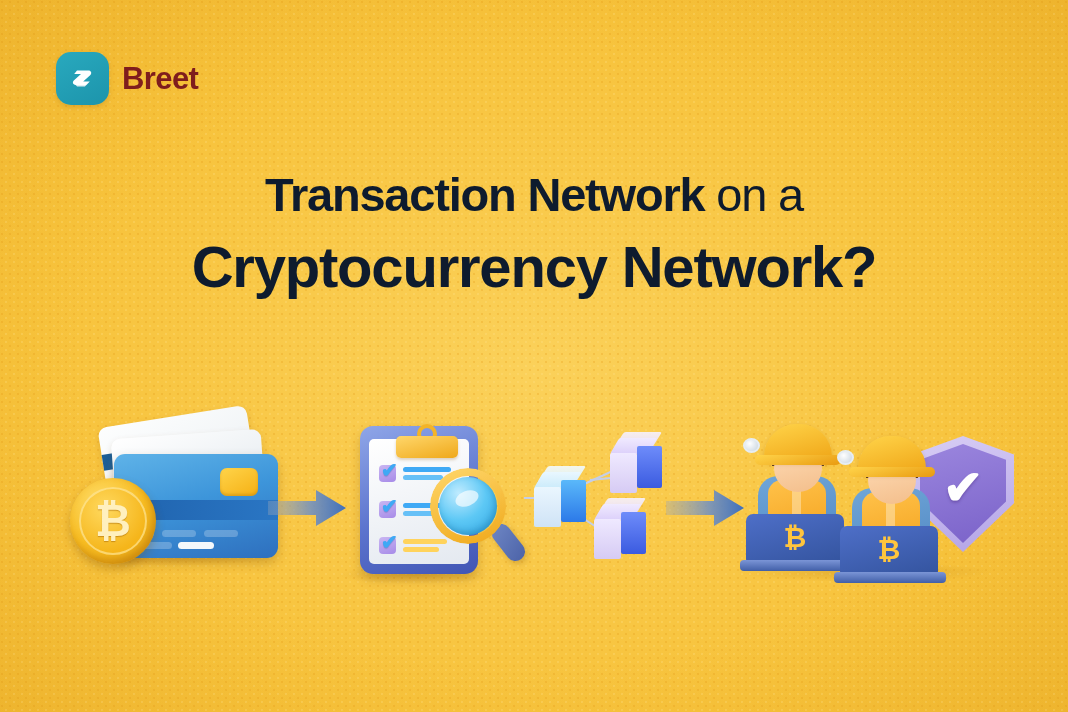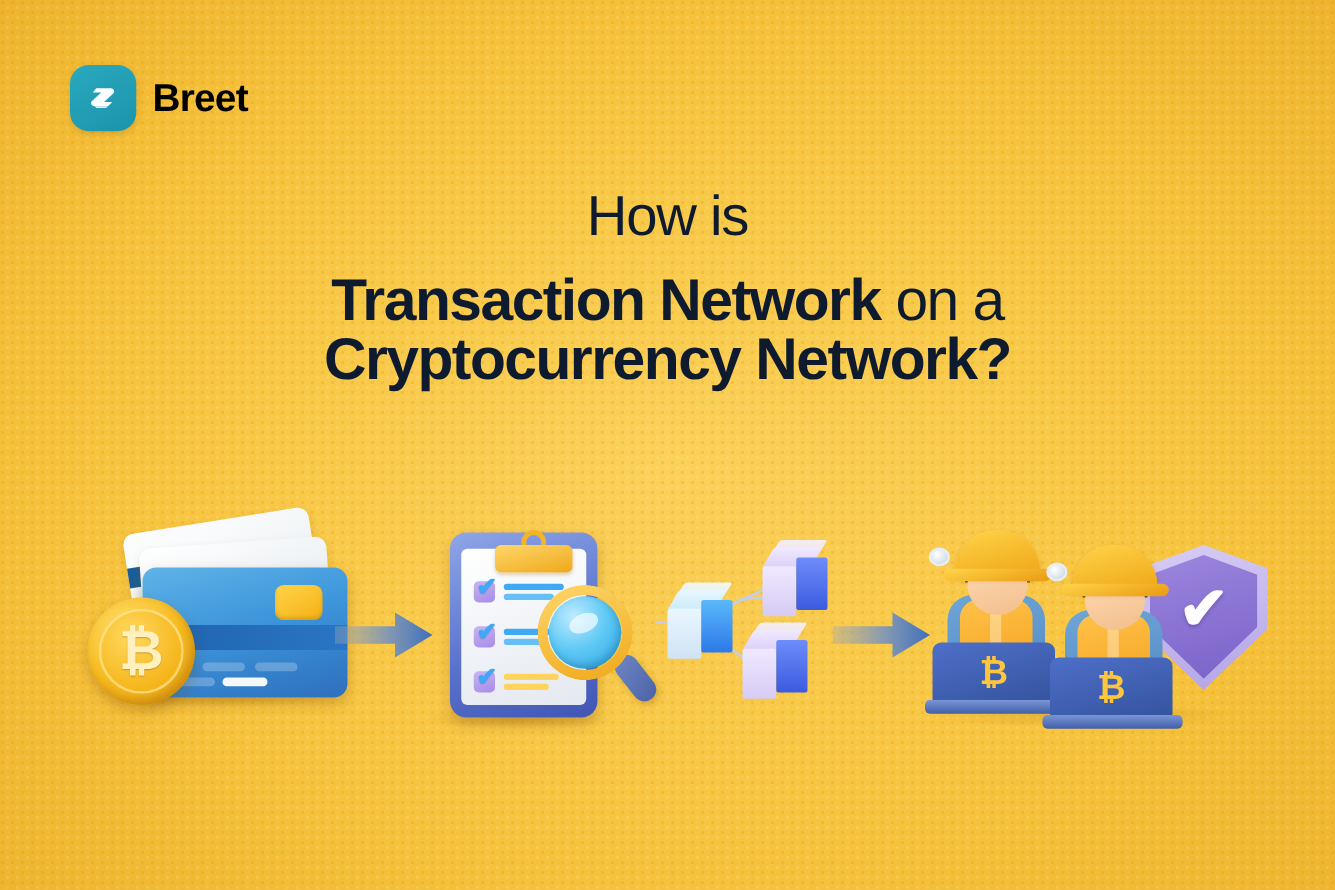--- a/index.html
+++ b/index.html
@@ -33,33 +33,33 @@
     position:absolute; left:56px; top:52px;
     display:flex; align-items:center; gap:13px;
   }
   #logo-mark{
     width:53px; height:53px; border-radius:15px;
     background:linear-gradient(150deg,#29A9BE 0%,#1C94AB 100%);
     box-shadow:0 2px 5px rgba(120,70,0,.18);
     display:flex; align-items:center; justify-content:center;
   }
   #logo-text{
-    font-size:31px; font-weight:bold; color:#000000; letter-spacing:-.6px;
+    font-size:31px; font-weight:bold; color:#7f1d1d; letter-spacing:-.6px;
   }
 
   
   #headline{
     position:absolute; left:0; top:150px; width:1068px;
     text-align:center; color:#0E1B2E;
     line-height:1.0;
   }
   .hl-line{ display:block; white-space:nowrap; }
   #hl-1{ font-size:45px; font-weight:300; letter-spacing:-1px; }
   #hl-2{ font-size:47px; letter-spacing:-1.2px; margin-top:21px; }
-  #hl-3{ font-size:47px; letter-spacing:-1.2px; }
+  #hl-3{ font-size:58px; letter-spacing:-1.2px; margin-top:20px; }
   .hl-b{ font-weight:bold; }
   .hl-l{ font-weight:300; }
 
   
   #illustration{
     position:absolute; left:0; top:398px; width:1068px; height:210px;
   }
   .scene-shadow{
     position:absolute; bottom:6px; left:50%; transform:translateX(-50%);
     border-radius:50%;
@@ -296,21 +296,20 @@
   <div id="logo-mark">
     <svg width="30" height="30" viewBox="0 0 30 30" aria-hidden="true">
       <path d="M9 6.5 H20.5 C23 6.5 24.2 9.2 22.4 10.9 L15.2 17.6 H21.8 L18.4 20.9 H7.6 C5.1 20.9 4 18.3 5.8 16.6 L13 10 H6.2 Z" fill="#FFFFFF"></path>
       <path d="M7.6 20.9 H18.4 L16.9 22.4 H9.1 Z" fill="#E4EFF2"></path>
     </svg>
   </div>
   <div id="logo-text">Breet</div>
 </div>
 
 <div id="headline">
-  <span class="hl-line hl-l" id="hl-1">How is</span>
   <span class="hl-line" id="hl-2"><span class="hl-b">Transaction Network</span><span class="hl-l"> on a</span></span>
   <span class="hl-line hl-b" id="hl-3">Cryptocurrency Network?</span>
 </div>
 
 <div id="illustration">
 
   <div id="stage-cards">
     <div class="scene-shadow" style="width:200px;height:20px;bottom:14px;"></div>
     <div class="card-back" id="card-b1">
         <div class="stripe"></div>

